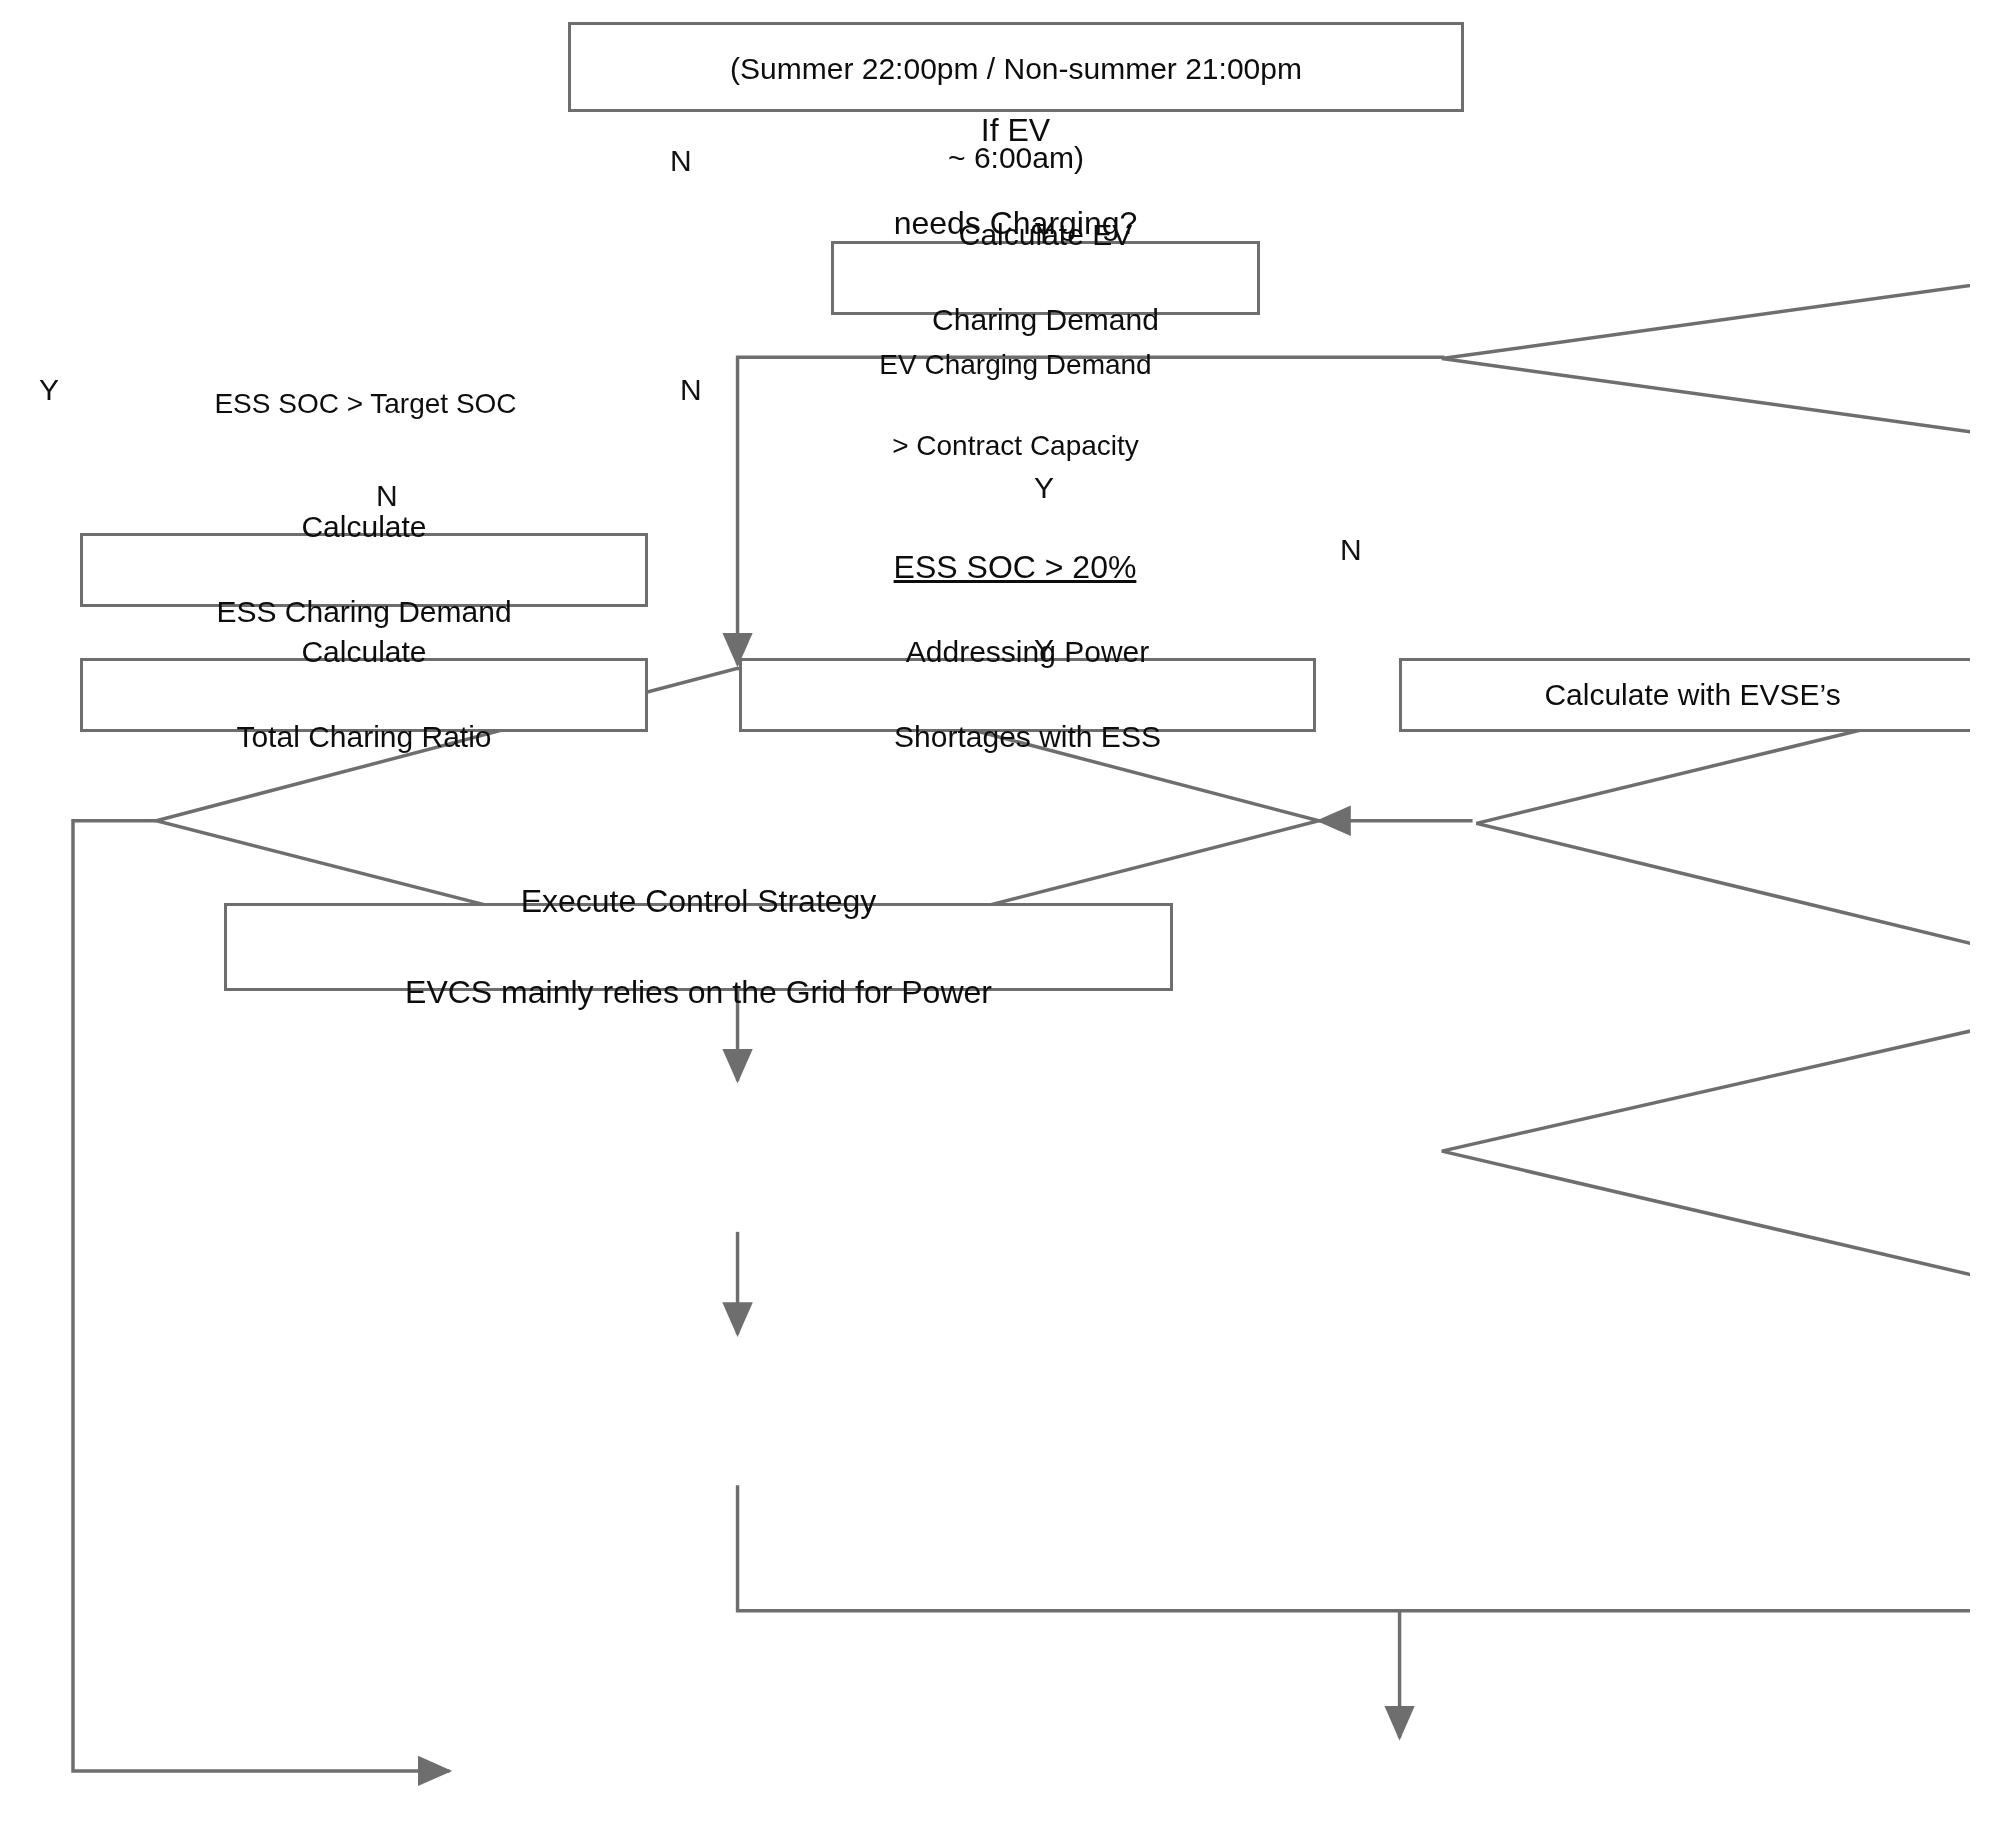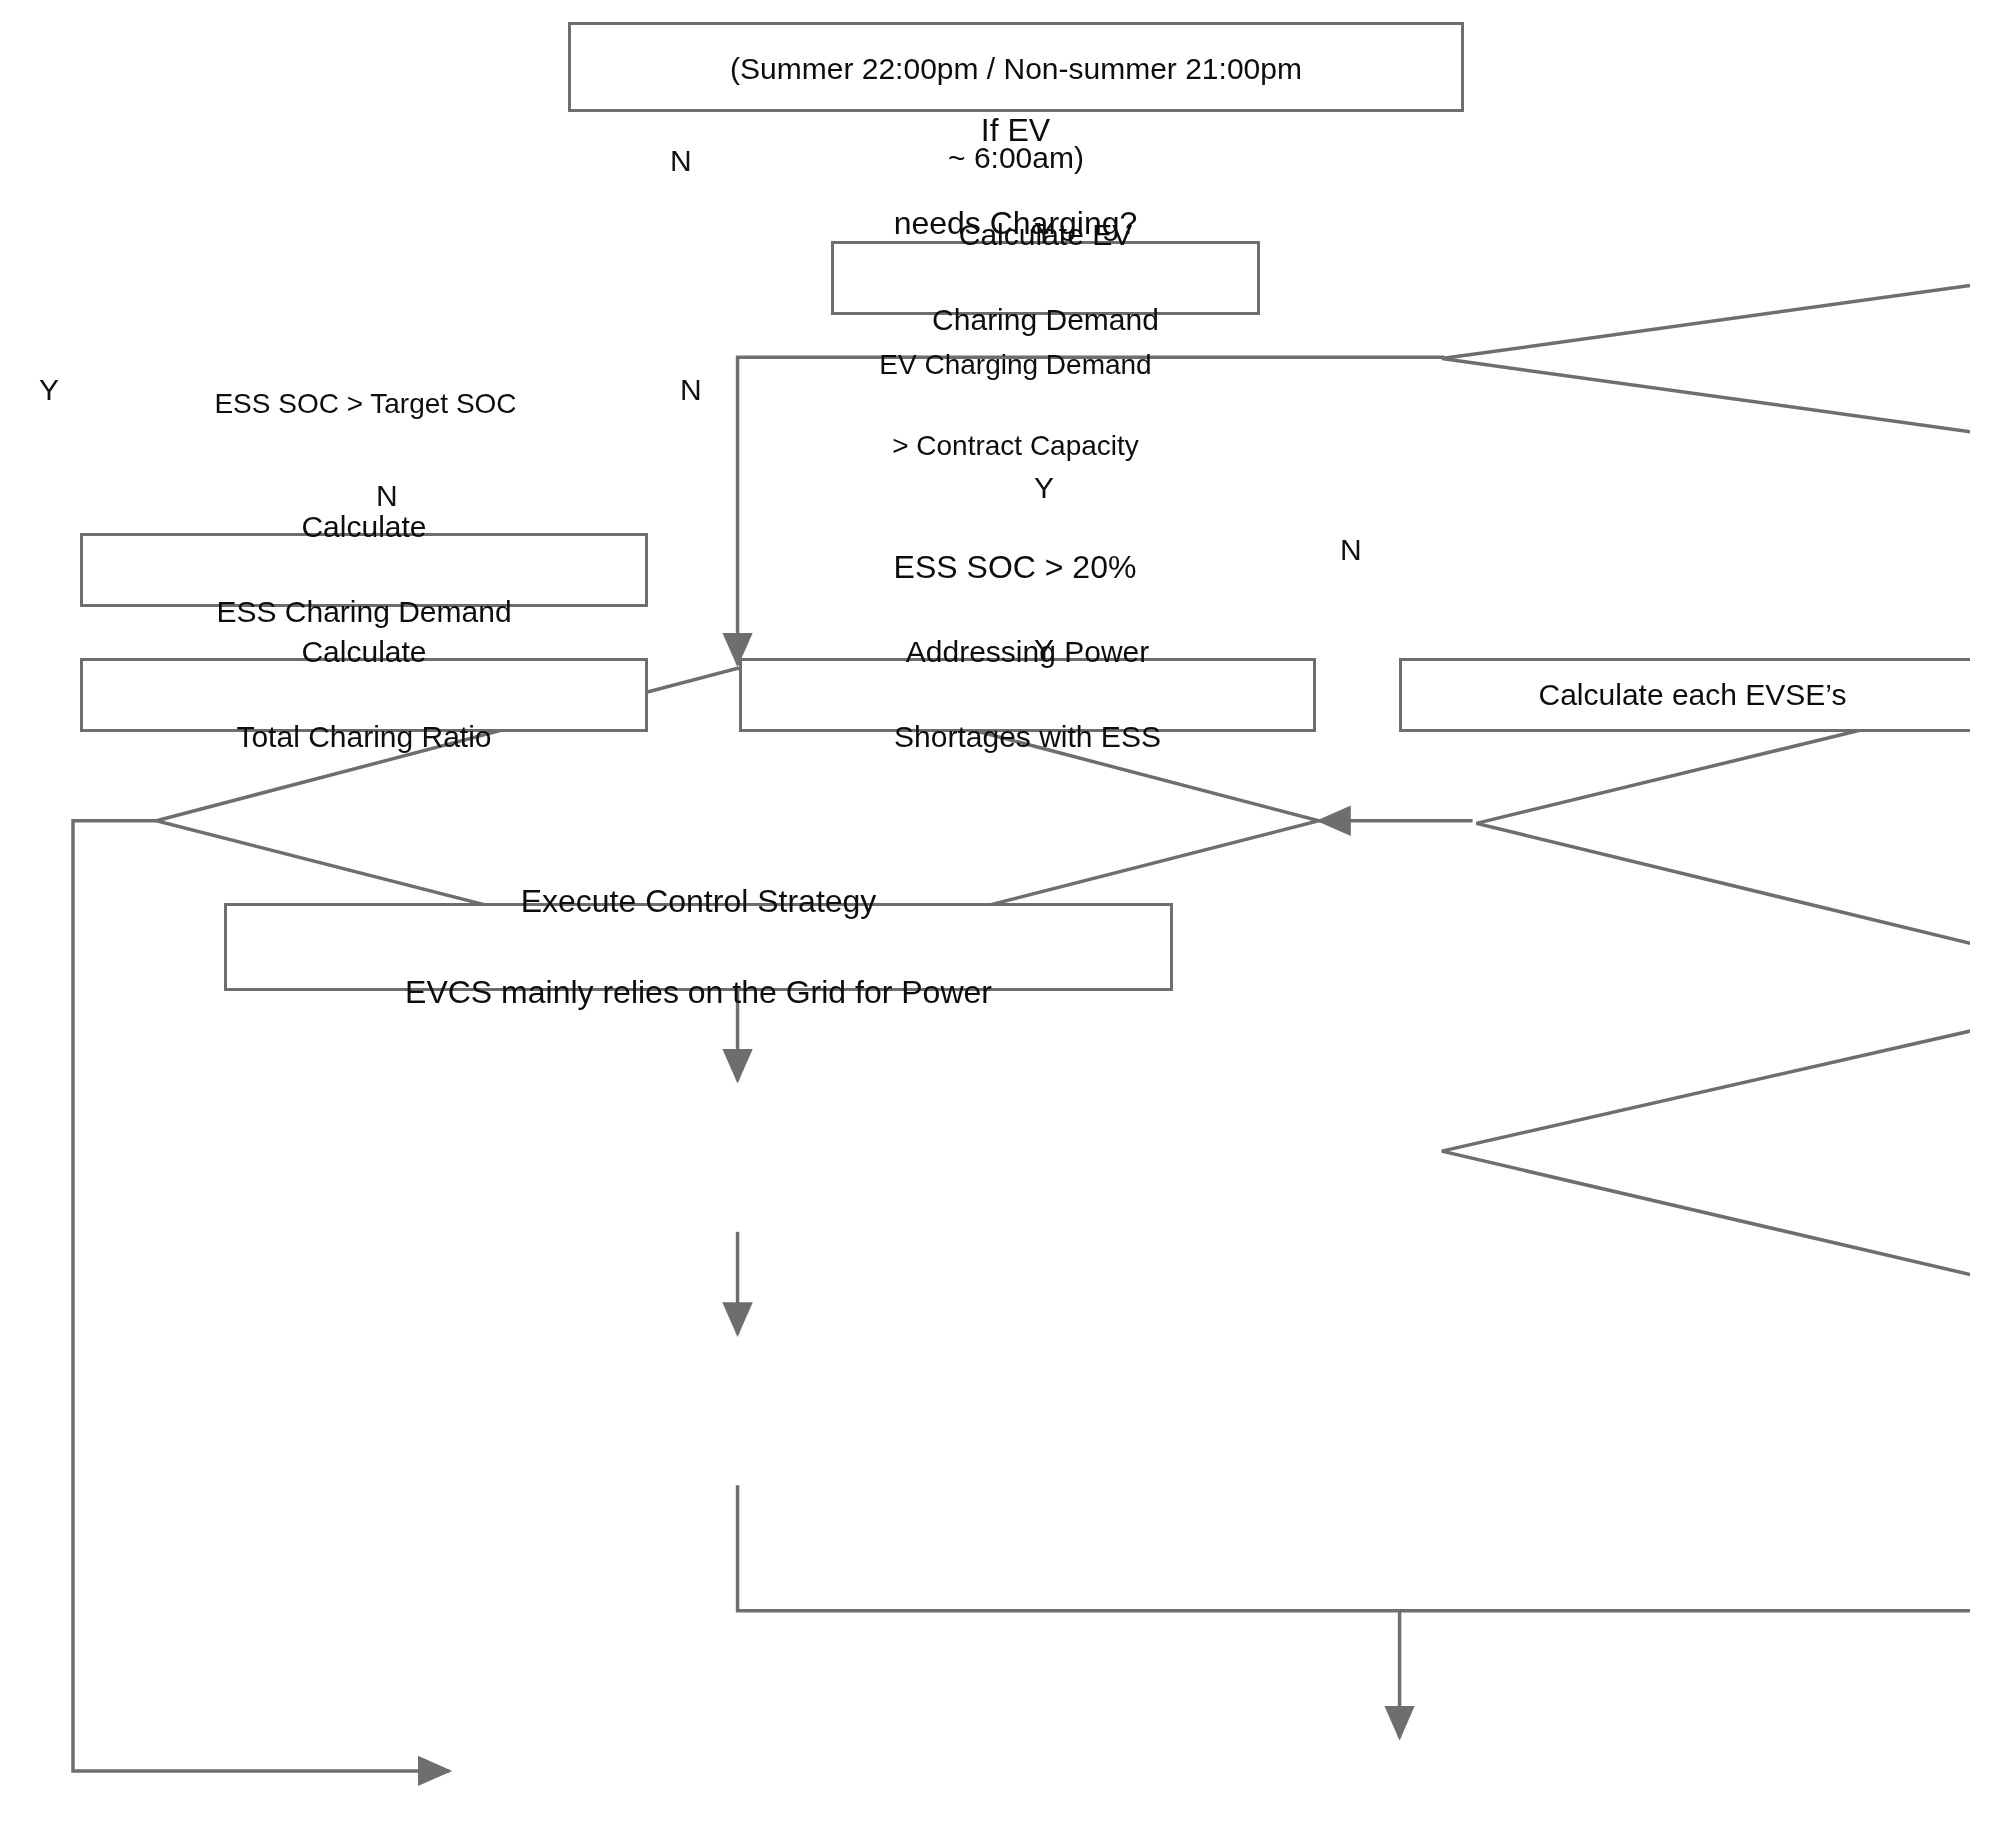--- a/index.html
+++ b/index.html
@@ -145,21 +145,21 @@
 
   <div class="node process" style="left:739px; top:658px; width:577px; height:74px;">
     <div class="txt" style="font-size:30px;">
       <div>Addressing Power</div>
       <div>Shortages with ESS</div>
     </div>
   </div>
 
   <div class="node process" style="left:1399px; top:658px; width:587px; height:74px;">
     <div class="txt" style="font-size:30px;">
-      <div>Calculate each EVSE’s</div>
+      <div>Calculate with EVSE’s</div>
     </div>
   </div>
 
 
   <div class="node process" style="left:224px; top:856px; width:949px; height:88px;margin-top:47px;">
     <div class="txt" style="font-size:32px;">
       <div>Execute Control Strategy</div>
       <div>EVCS mainly relies on the Grid for Power</div>
     </div>
   </div>
@@ -178,21 +178,21 @@
     </div>
   </div>
 
   <div class="node decision" style="left:145px; top:382px; width:441px; height:45px;">
     <div class="dtxt" style="font-size:28px;">
       <div>ESS SOC &gt; Target SOC</div>
     </div>
   </div>
 
   <div class="node decision" style="left:807px; top:544px; width:416px; height:47px;">
-    <div class="dtxt" style="font-size:32px;">
+    <div class="dtxt" style="font-size:32px;text-decoration:underline;">
       <div>ESS SOC &gt; 20%</div>
     </div>
   </div>
 
   <div class="edge-label" style="left:670px; top:146px; font-size:30px;">N</div>
   <div class="edge-label" style="left:1034px; top:218px; font-size:30px;">Y</div>
   <div class="edge-label" style="left:39px; top:375px; font-size:30px;">Y</div>
   <div class="edge-label" style="left:376px; top:481px; font-size:30px;">N</div>
   <div class="edge-label" style="left:680px; top:375px; font-size:30px;">N</div>
   <div class="edge-label" style="left:1034px; top:473px; font-size:30px;">Y</div>

